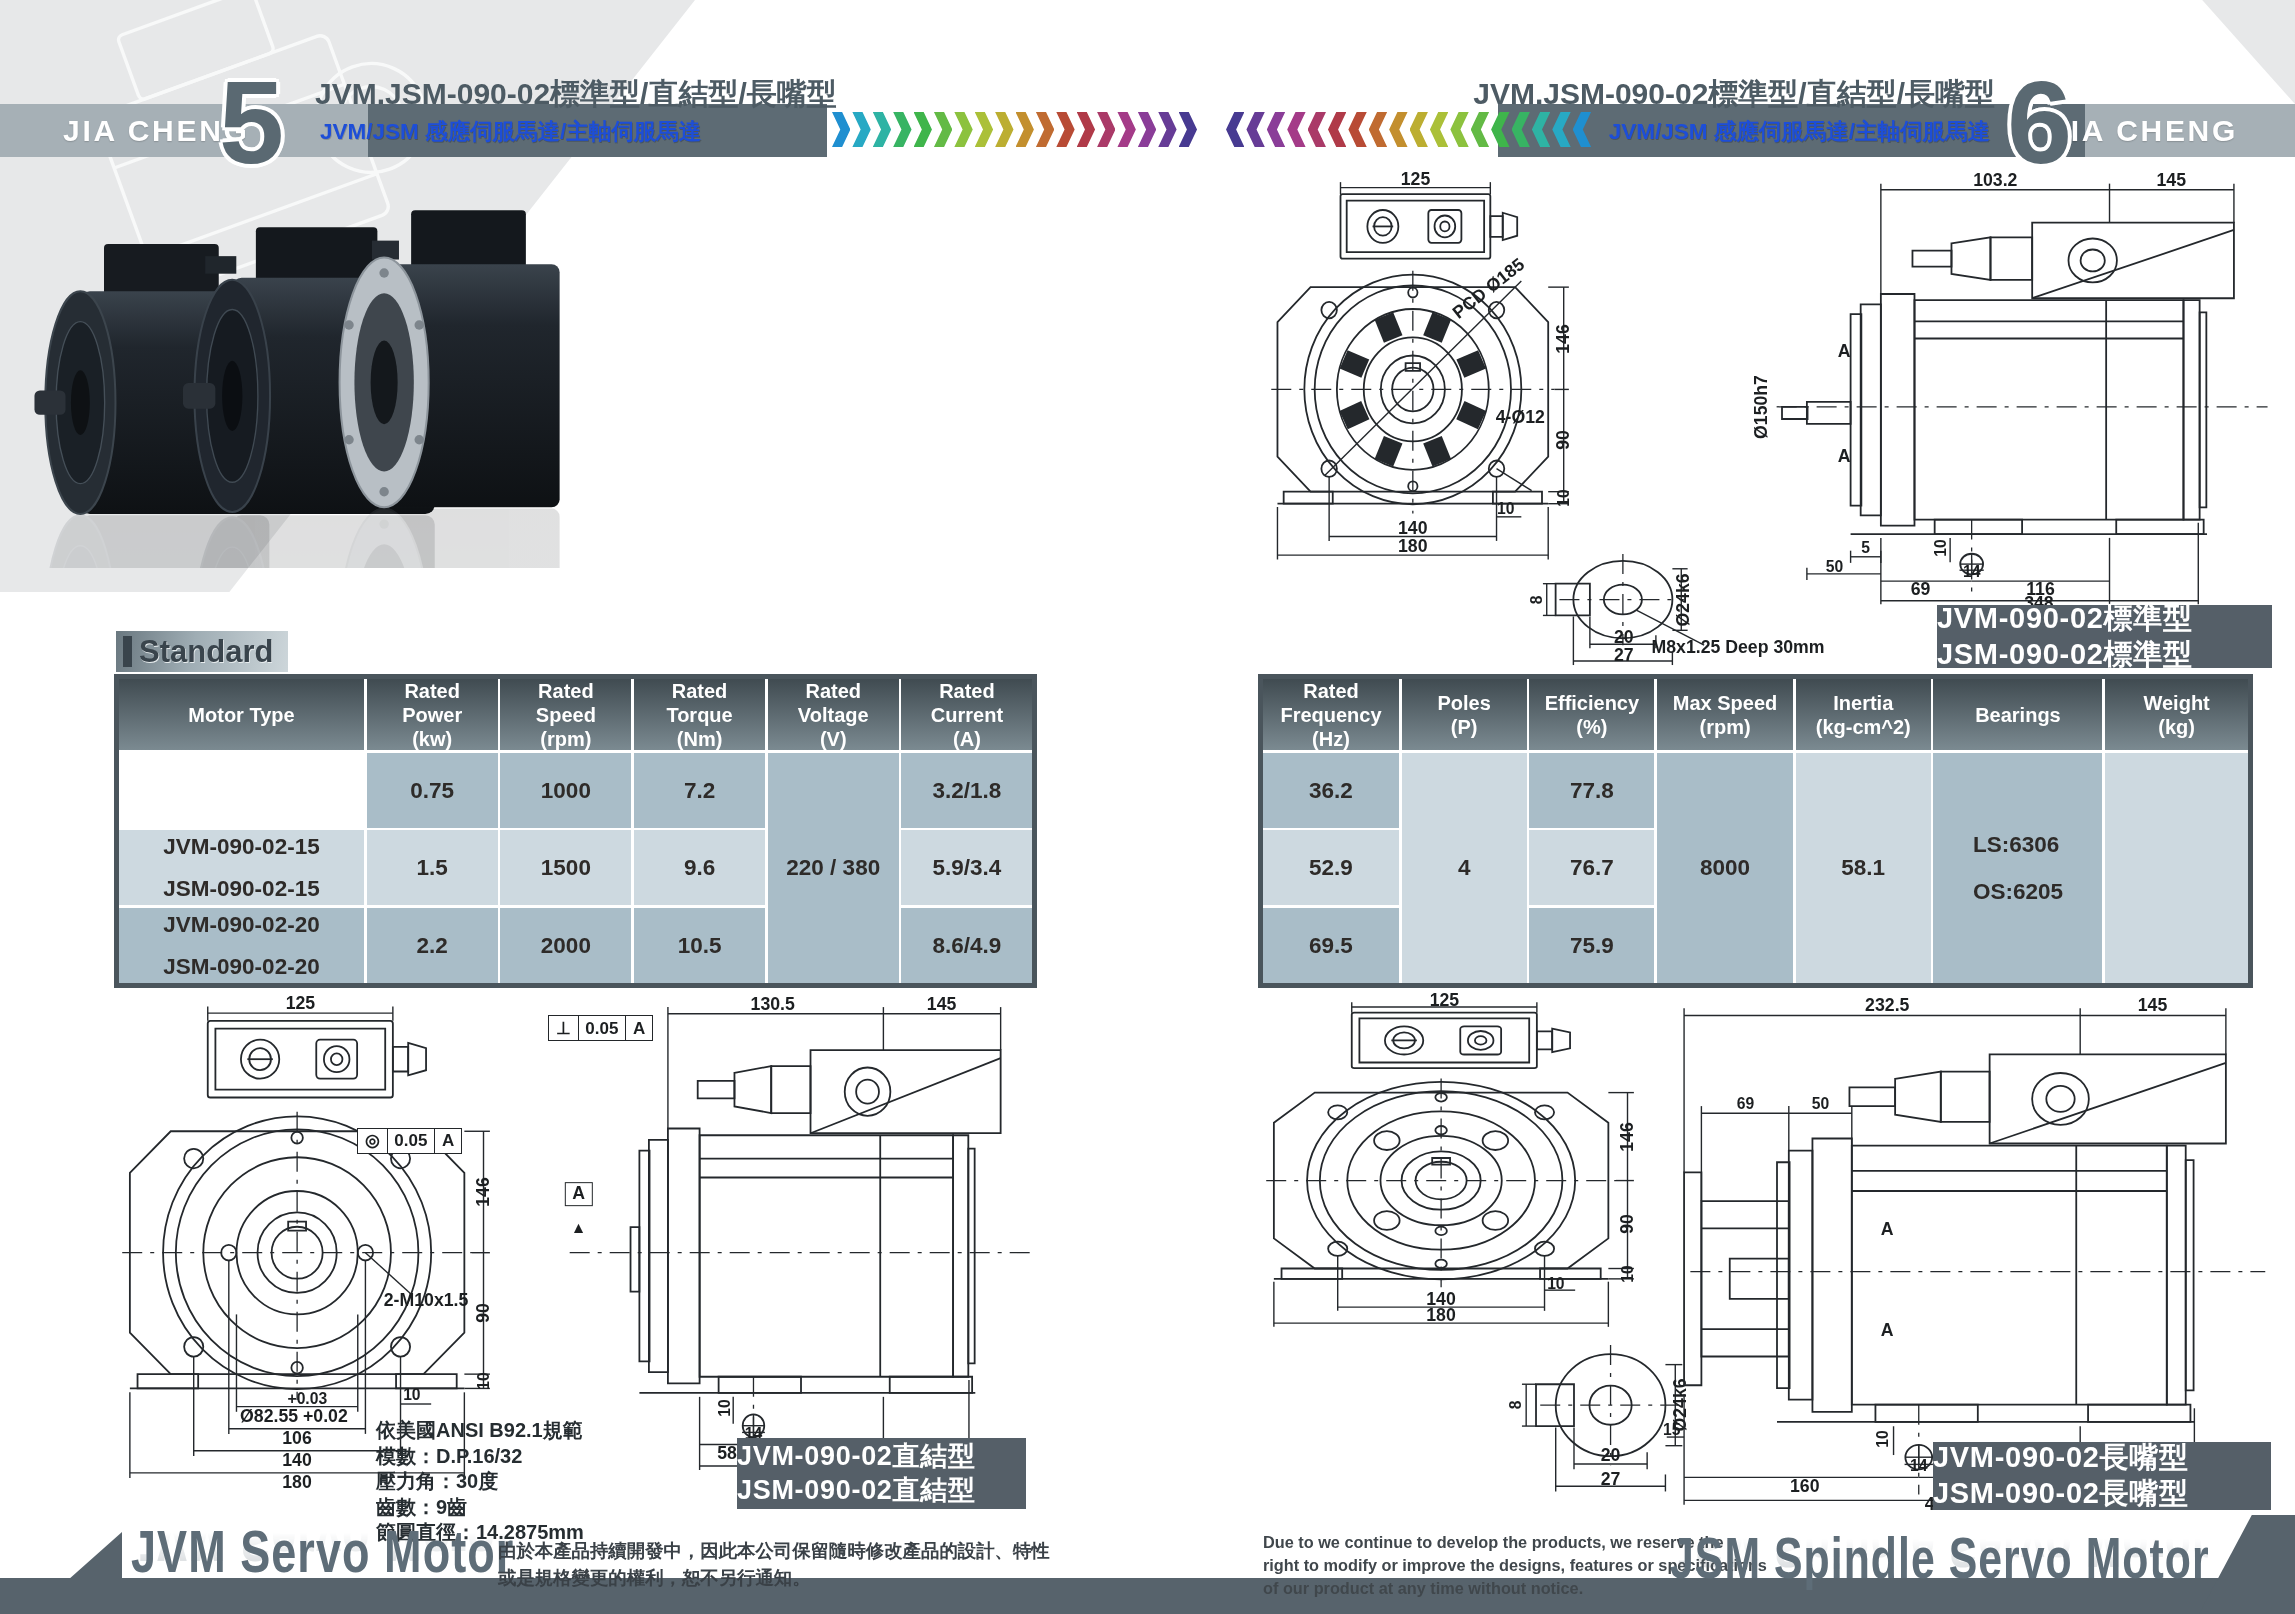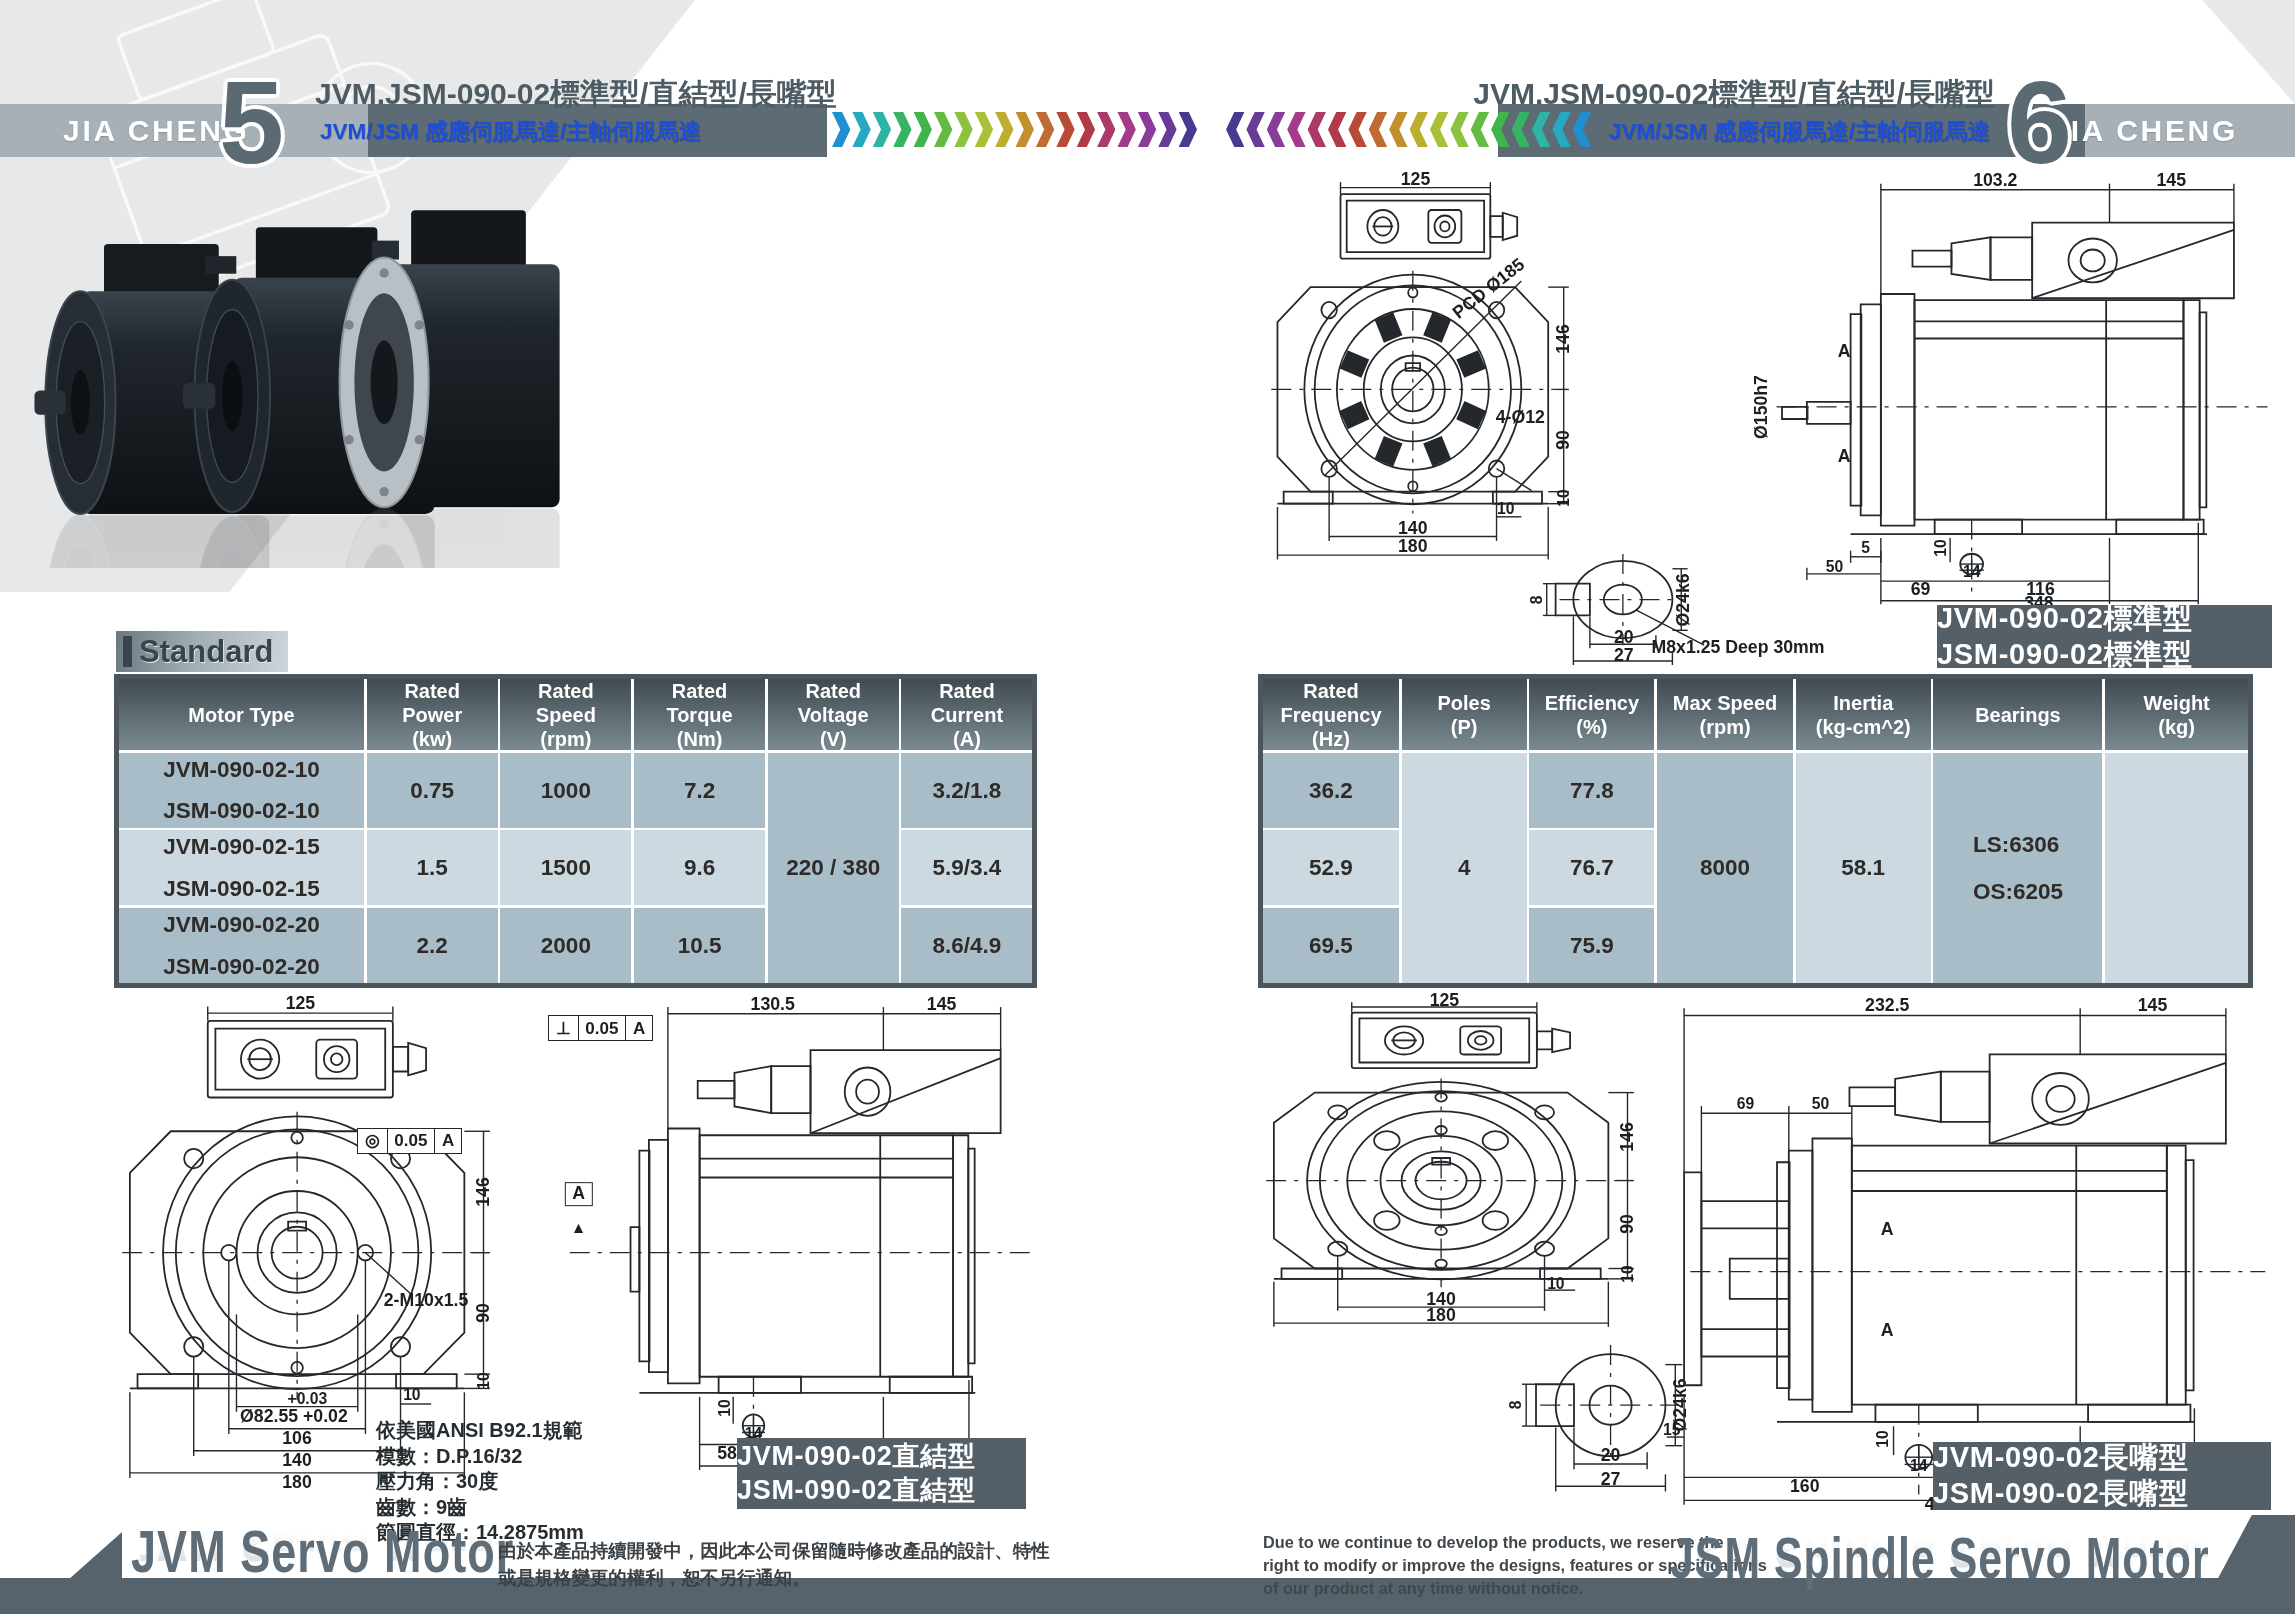--- a/index.html
+++ b/index.html
@@ -463,26 +463,20 @@
     <div class="tc th pre" style="grid-area:1/4">Rated
 Torque
 (Nm)</div>
     <div class="tc th pre" style="grid-area:1/5">Rated
 Voltage
 (V)</div>
     <div class="tc th pre" style="grid-area:1/6">Rated
 Current
 (A)</div>
 
-    <div class="tc" style="grid-area:2/1">
-        <span class="two">
-      <span>JVM-090-02-10</span>
-      <span>JSM-090-02-10</span>
-        </span>
-      </div>
     <div class="tc" style="grid-area:2/2">0.75</div>
     <div class="tc" style="grid-area:2/3">1000</div>
     <div class="tc" style="grid-area:2/4">7.2</div>
     <div class="tc" style="grid-area:2/6">3.2/1.8</div>
 
     <div class="tc light" style="grid-area:3/1">
         <span class="two">
       <span>JVM-090-02-15</span>
       <span>JSM-090-02-15</span>
         </span>

